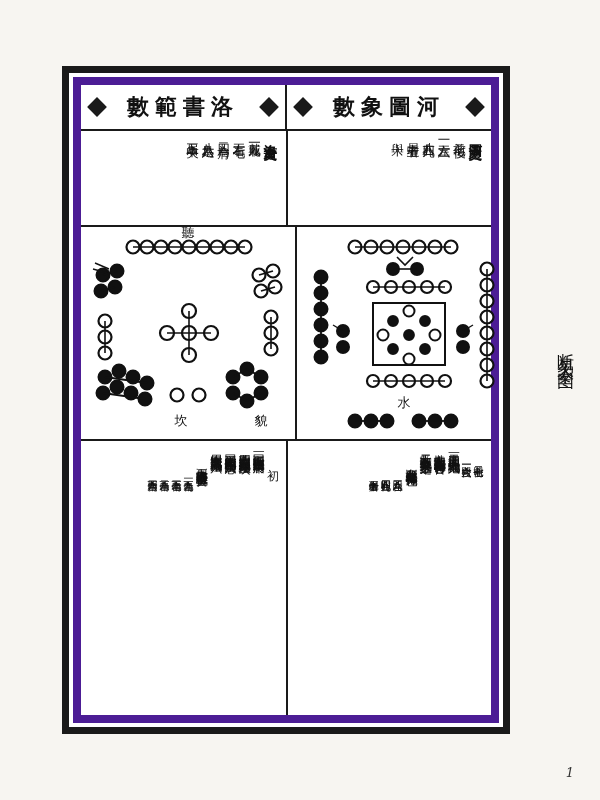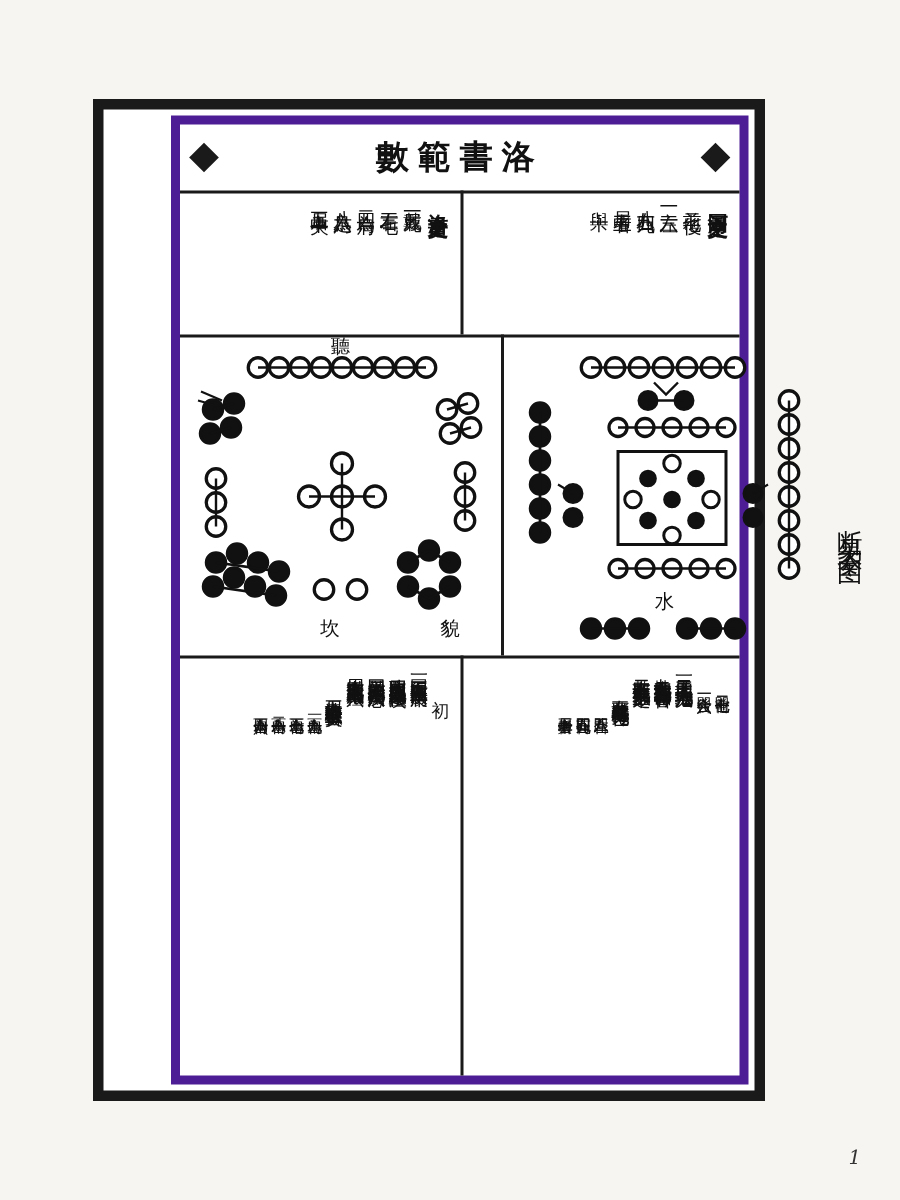--- a/index.html
+++ b/index.html
@@ -28,23 +28,22 @@
     top: 66px;
     width: 448px;
     height: 668px;
     background: #ffffff;
     border: 7px solid #1a1a1a;
     box-sizing: border-box;
   }
   .block-inner {
     position: absolute;
     left: 4px; top: 4px; right: 4px; bottom: 4px;
-    border: 6px solid #4c1d95;
+    border: 8px solid #4c1d95;
     box-sizing: border-box;
-    margin-left: 41px;
   }
 
   
   .title-band {
     position: absolute;
     left: 0; top: 0;
     right: 0;
     height: 44px;
     border-bottom: 2px solid #1a1a1a;
     display: flex;
@@ -189,20 +188,25 @@
 
 <div class="page">
 
   <div class="block">
     <div class="block-inner">
 
       <div class="title-band">
         <div class="title-half">
           <span class="title-orn orn-left"></span>
           <span class="title-text">洛書範數</span>
+          <span class="title-orn orn-right"></span>
+        </div>
+        <div class="title-half">
+          <span class="title-orn orn-left"></span>
+          <span class="title-text">河圖象數</span>
           <span class="title-orn orn-right"></span>
         </div>
       </div>
 
       <div class="caption-band">
         <div class="caption-half">
           <span class="vcol big">洛書之文</span>
           <span class="vcol">戴九履一</span>
           <span class="vcol">左三右七</span>
           <span class="vcol">二四為肩</span>

